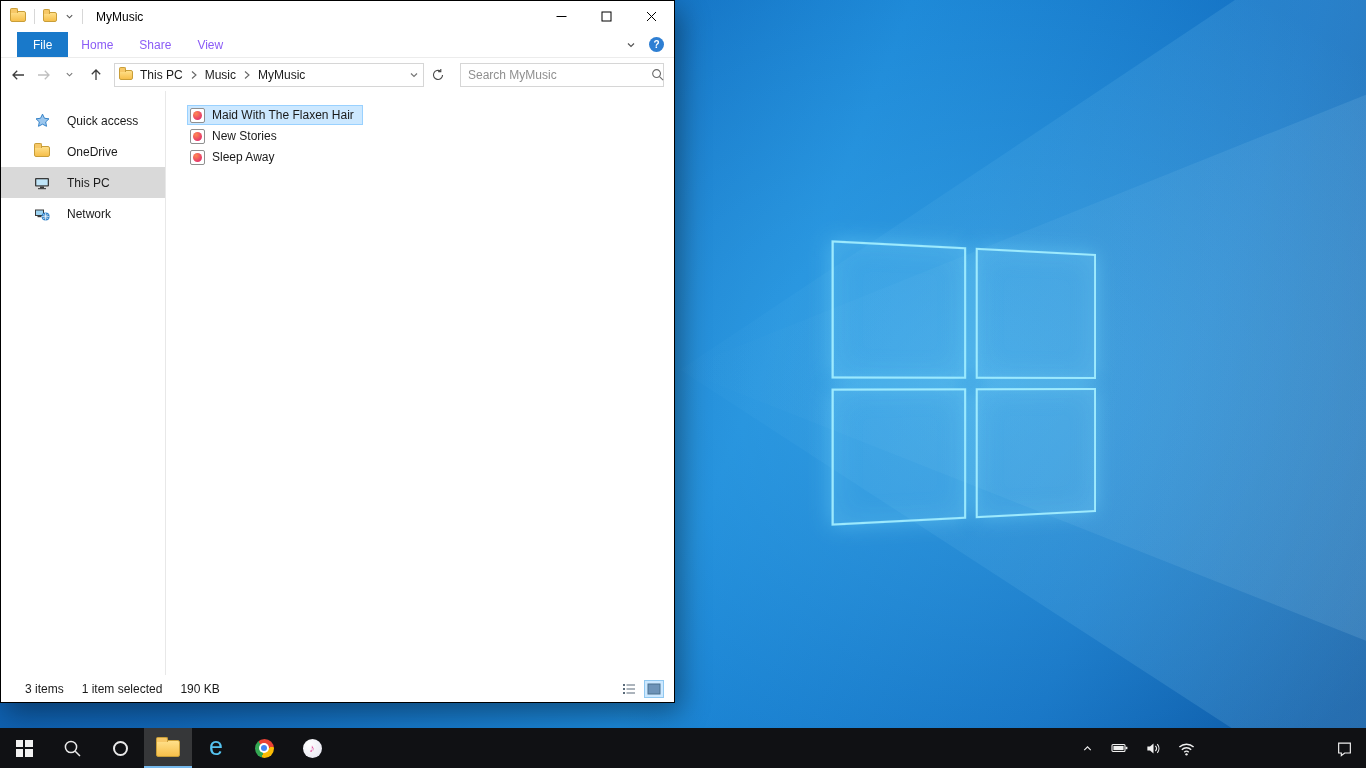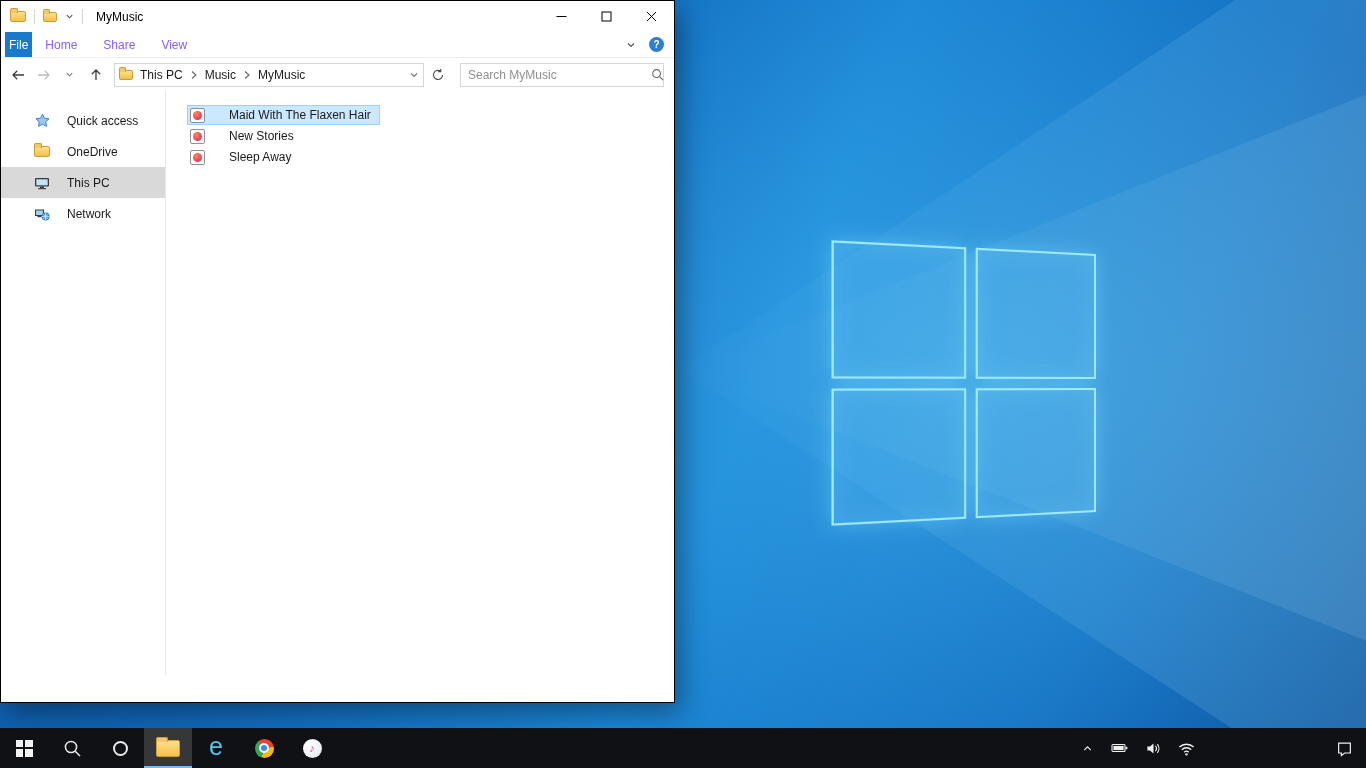--- a/index.html
+++ b/index.html
@@ -35,21 +35,21 @@
   .win-btn { width:45px; height:100%; display:flex; align-items:center; justify-content:center; color:#1a1a1a; }
 
   
   .folder { position:relative; background:linear-gradient(180deg,#ffe08a,#f6bf4b); border:1px solid #c99e38; border-radius:2px; }
   .folder::before { content:""; position:absolute; left:-1px; top:-4px; width:45%; height:4px;
     background:#f7c867; border:1px solid #c99e38; border-bottom:none; border-radius:2px 2px 0 0; }
   .sz14 { width:14px; height:10px; } .sz16 { width:16px; height:11px; } .sz24 { width:24px; height:17px; }
 
   .ribbonrow { height:26px; display:flex; align-items:stretch; background:#fff; border-bottom:1px solid #ececec; position:relative; }
   .tab { display:flex; align-items:center; padding:0 13px; font-size:12px; color:#8b5cf6; }
-  .tab.file { background:#1979ca; color:#fff; margin-left:4px; padding:0 4px; }
+  .tab.file { background:#1979ca; color:#fff; margin-left:16px; padding:0 16px; }
   .ribbon-right { position:absolute; right:10px; top:0; height:100%; display:flex; align-items:center; gap:13px; }
   .help-circle { width:15px; height:15px; border-radius:50%; background:#2e7fd3; color:#fff; font-size:10px; font-weight:bold;
     display:flex; align-items:center; justify-content:center; }
 
   .addressrow { height:33px; display:flex; align-items:center; background:#fff; padding:0 10px 0 4px; gap:1px; }
   .navbtn { width:26px; height:26px; display:flex; align-items:center; justify-content:center; }
   .addrbox { width:322px; height:24px; border:1px solid #d6d6d6; display:flex; align-items:center; gap:2px;
     padding:0 4px; margin-left:5px; background:#fff; }
   .crumb { font-size:12px; color:#1a1a1a; padding:2px 5px; white-space:nowrap; }
   .crumb-sep, .addr-caret { display:flex; align-items:center; }
@@ -59,21 +59,21 @@
   .searchbox input { flex:1; border:none; outline:none; font-size:12px; color:#222; font-family:"Liberation Sans",sans-serif; background:transparent; }
   .searchbox input::placeholder { color:#8f8f8f; }
 
   .main { position:absolute; top:90px; bottom:27px; left:0; right:0; display:flex; background:#fff; }
   .navpane { width:165px; border-right:1px solid #e8e8e8; padding-top:14px; }
   .nav-item { height:31px; display:flex; align-items:center; gap:17px; padding-left:33px; font-size:12px; color:#1a1a1a; }
   .nav-item.selected { background:#d9d9d9; }
   .nav-ico { width:16px; height:16px; display:flex; align-items:center; justify-content:center; }
 
   .content { flex:1; padding:14px 0 0 21px; }
-  .file-row { display:flex; align-items:center; gap:24px; height:20px; margin-bottom:1px; width:max-content;
+  .file-row { display:flex; align-items:center; gap:7px; height:20px; margin-bottom:1px; width:max-content;
     padding:0 8px 0 2px; border:1px solid transparent; font-size:12px; color:#1a1a1a; }
   .file-row.selected { background:#cce8ff; border-color:#99d1ff; }
   .music-icon { width:15px; height:15px; background:#fff; border:1px solid #8f8f8f; border-radius:2px;
     display:flex; align-items:center; justify-content:center; flex:none; }
   .music-icon::before { content:""; width:9px; height:9px; border-radius:50%;
     background:radial-gradient(circle at 35% 30%, #ff8a50, #e5356b 75%); }
 
   .statusbar { position:absolute; left:0; right:0; bottom:0; height:27px; background:#fff;
     display:flex; align-items:center; font-size:12px; color:#1a1a1a; padding-left:24px; }
   .status-item { margin-right:18px; }
@@ -280,20 +280,44 @@
           <span class="music-icon"></span>
           <span>New Stories</span>
         </div>
         <div class="file-row">
           <span class="music-icon"></span>
           <span>Sleep Away</span>
         </div>
       </div>
     </div>
 
+    <div class="statusbar">
+      <span class="status-item">3 items</span>
+      <span class="status-item">1 item selected</span>
+      <span class="status-item">190 KB</span>
+      <div class="view-toggles">
+        <span class="view-btn">
+          <svg width="14" height="12" viewBox="0 0 14 12">
+              <g fill="#5a6b7a">
+                <rect x="1" y="1" width="2" height="2"></rect>
+                <rect x="4.5" y="1.5" width="8.5" height="1"></rect>
+                <rect x="1" y="5" width="2" height="2"></rect>
+                <rect x="4.5" y="5.5" width="8.5" height="1"></rect>
+                <rect x="1" y="9" width="2" height="2"></rect>
+                <rect x="4.5" y="9.5" width="8.5" height="1"></rect>
+              </g>
+            </svg>
+        </span>
+        <span class="view-btn active">
+          <svg width="14" height="12" viewBox="0 0 14 12">
+              <rect x="1" y="1" width="12" height="10" fill="#6d93b8" stroke="#4a708f" stroke-width="1"></rect>
+            </svg>
+        </span>
+      </div>
+    </div>
   </div>
 
   <div class="taskbar">
     <div class="task-btn">
       <span class="start-icon">
           <i></i>
           <i></i>
           <i></i>
           <i></i>
         </span>

